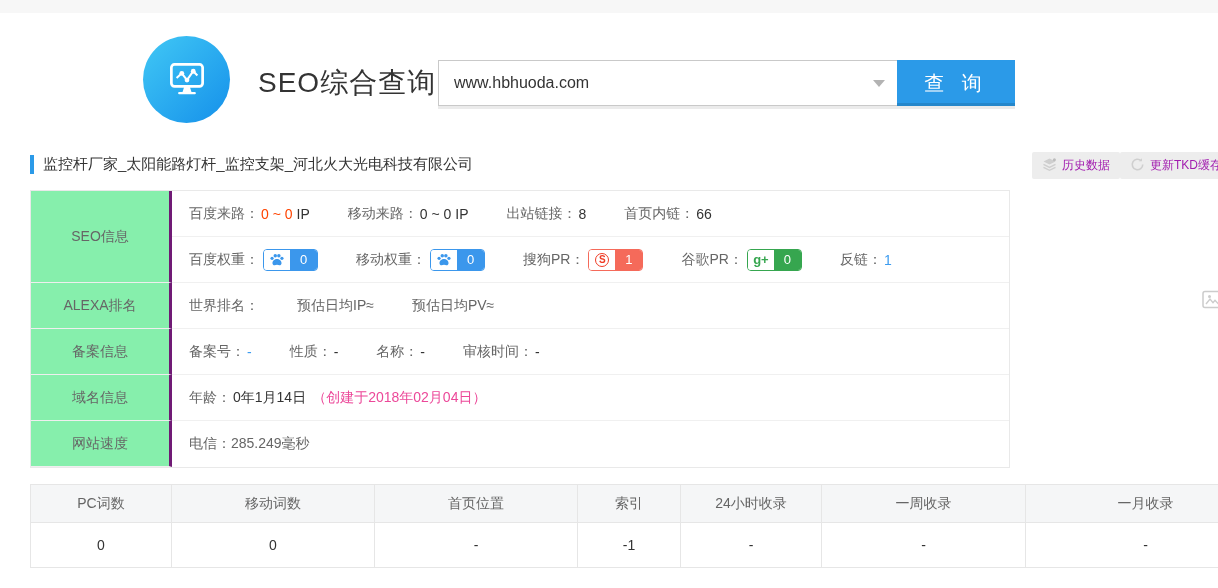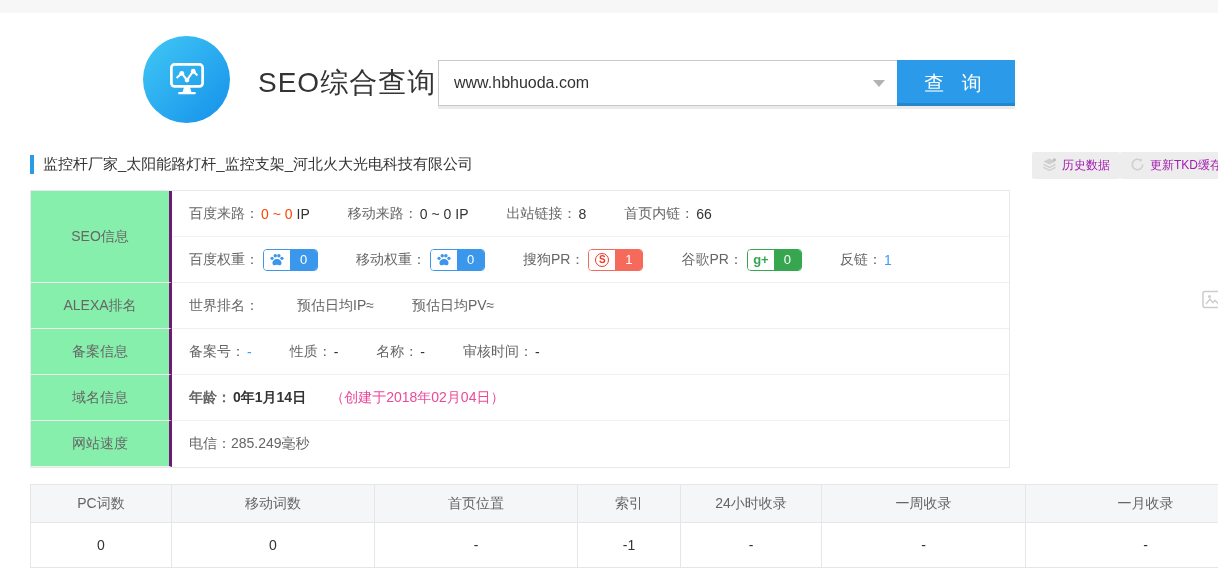--- a/index.html
+++ b/index.html
@@ -236,21 +236,21 @@
           <span class="val">-</span>
         </span>
       <span class="pair">
           <span class="lbl">审核时间：</span>
           <span class="val">-</span>
         </span>
     </div>
 
     <div class="ilabel">域名信息</div>
     <div class="irow">
-      <span class="pair" style="margin-right:22px;font-weight:bold;">
+      <span class="pair" style="margin-right:4px;">
           <span class="lbl">年龄：</span>
           <span class="val">0年1月14日</span>
         </span>
       <span class="val-gray">（创建于2018年02月04日）</span>
     </div>
 
     <div class="ilabel">网站速度</div>
     <div class="irow">
       <span class="pair">
           <span class="lbl">电信：</span>

